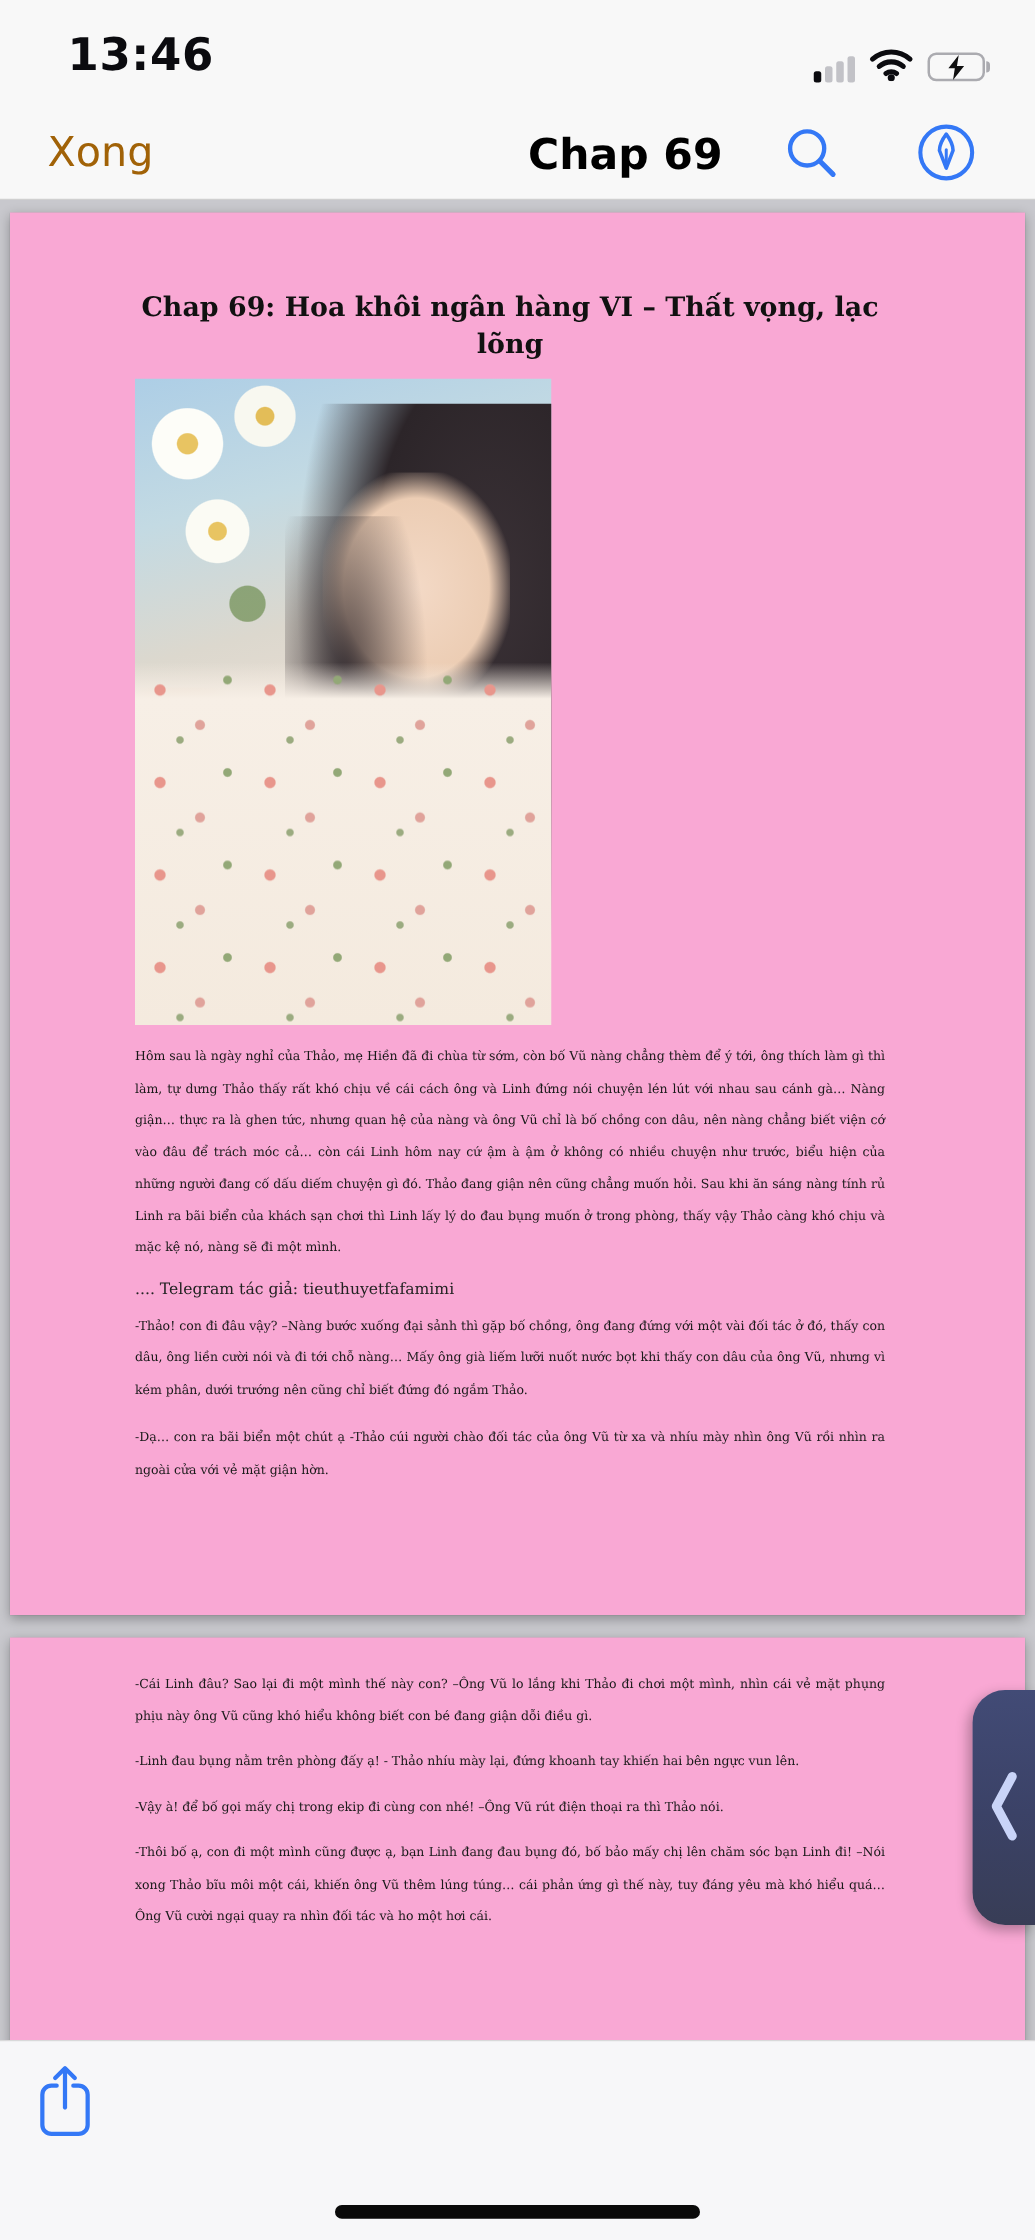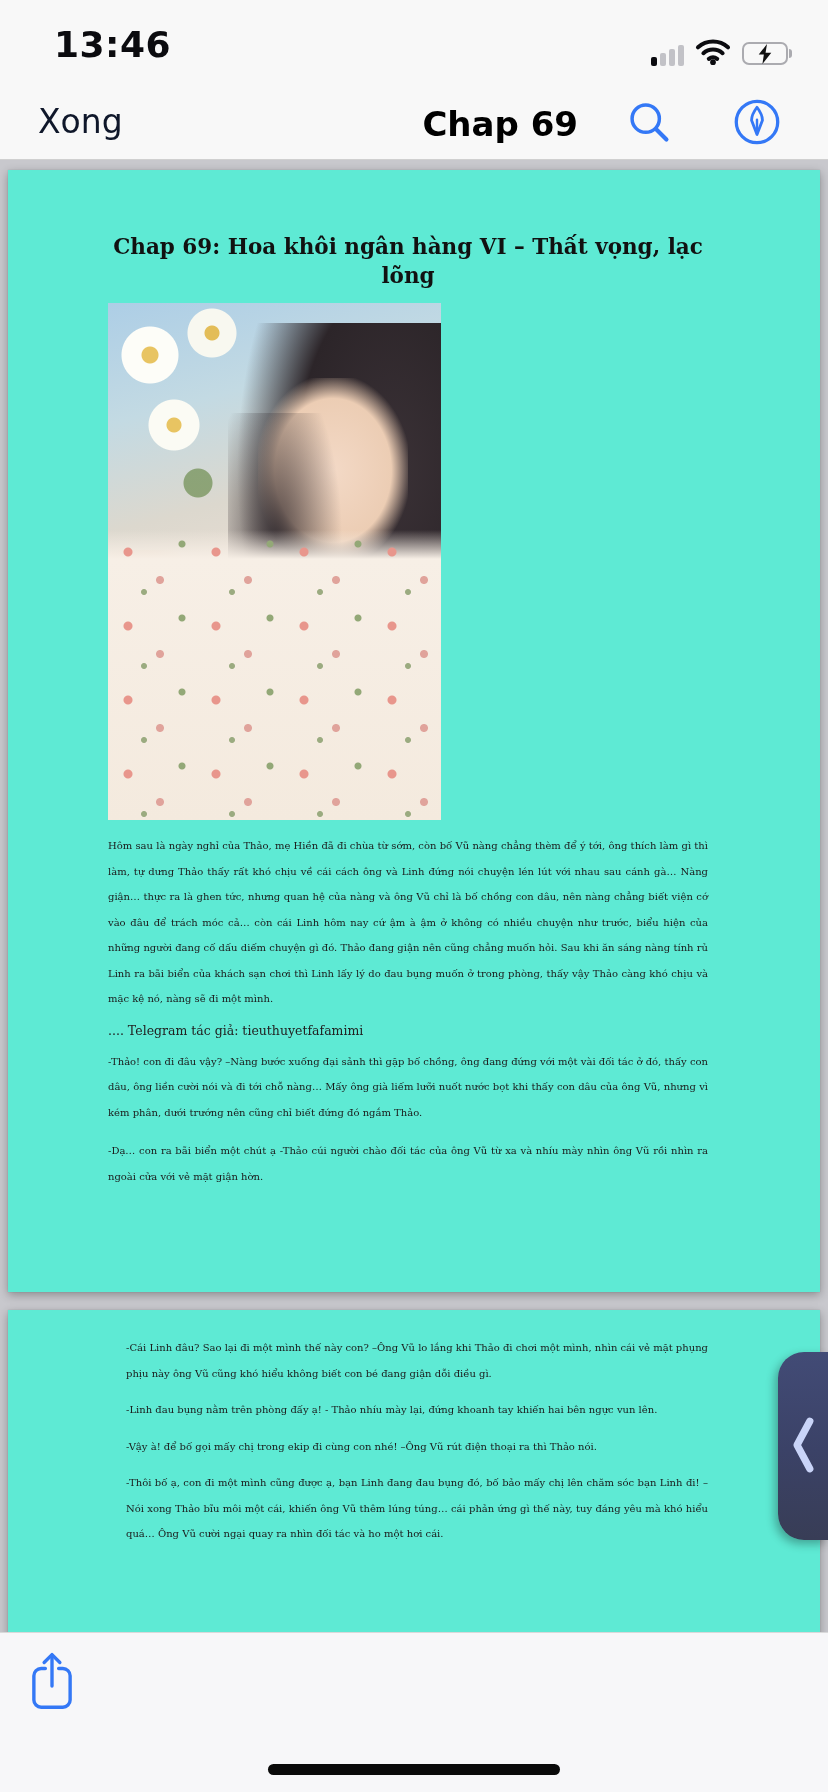--- a/index.html
+++ b/index.html
@@ -17,42 +17,42 @@
   .sig i:nth-child(1){ height:9px;  background:#0B0B0F; }
   .sig i:nth-child(2){ height:13px; }
   .sig i:nth-child(3){ height:17px; }
   .sig i:nth-child(4){ height:21px; }
   .battery { display:flex; align-items:center; }
   .battery-body { position:relative; width:46px; height:23px; border:2px solid #ABABB0; border-radius:7px; padding:1.5px; }
   .battery-fill { width:100%; height:100%; border-radius:4px; background:#5BC466; }
   .battery-bolt { position:absolute; left:50%; top:50%; transform:translate(-50%,-50%); }
   .battery-cap { width:3px; height:9px; background:#ABABB0; border-radius:0 3px 3px 0; margin-left:1.5px; }
 
-  .done-btn { position:absolute; left:38px; top:102px; font-size:33px; color:#0f172a; background:none; border:none;
+  .done-btn { position:absolute; left:38px; top:102px; font-size:33px; color:#a16207; background:none; border:none;
               font-family:inherit; cursor:pointer; }
   .nav-title { position:absolute; left:250px; right:250px; top:104px; text-align:right; font-size:34px;
                font-weight:600; color:#000; }
   .nav-icon-btn { position:absolute; top:98px; width:50px; height:50px; background:none; border:none; cursor:pointer; }
   .search-btn { left:624px; }
   .markup-btn { left:732px; }
 
   
   .doc-area { position:absolute; inset:0; z-index:1; }
-  .page { position:absolute; left:8px; width:812px; background:#5eead4;
+  .page { position:absolute; left:8px; width:812px; background:#f9a8d4;
           box-shadow:0 3px 9px rgba(0,0,0,0.30), 0 0 1px rgba(0,0,0,0.2);
           padding-left:100px; padding-right:112px; overflow:hidden; }
   .page-1 { top:170px; height:1122px; padding-top:62px; }
   .page-2 { top:1310px; height:330px; padding-top:25px; }
   .doc-title { font-family:"DejaVu Serif","Liberation Serif",serif; font-weight:bold; font-size:21.5px;
                color:#111; text-align:center; line-height:1.35; }
   .doc-p { font-family:"DejaVu Serif","Liberation Serif",serif; font-size:10px; line-height:25.5px;
            color:#1A1A1A; text-align:justify; margin-top:13px; }
   .doc-note { font-family:"DejaVu Serif","Liberation Serif",serif; font-size:12.5px; color:#222;
               margin-top:11px; margin-bottom:-2px; }
-  .page-2 .doc-p { margin-top:0; margin-bottom:11px;margin-left:18px; }
+  .page-2 .doc-p { margin-top:0; margin-bottom:11px; }
 
   
   .photo { position:relative; width:333px; height:517px; margin-top:13px; overflow:hidden; background:
            linear-gradient(165deg,#ADCEE6 0%, #C3DAE3 20%, #DCD8CE 38%, #E9DDD2 52%, #F2E7DC 70%, #EFE2D6 100%); }
   .ph { position:absolute; }
   .ph-hair { right:-50px; top:20px; width:260px; height:460px;
              background:radial-gradient(ellipse at 62% 32%, #3A3136 0%, #2C2529 42%, rgba(44,37,41,0) 68%); }
   .ph-hair2 { left:120px; top:110px; width:120px; height:320px;
               background:radial-gradient(ellipse at 40% 40%, rgba(48,40,44,0.85) 0%, rgba(48,40,44,0) 65%); }
   .ph-face { left:150px; top:75px; width:150px; height:185px;

